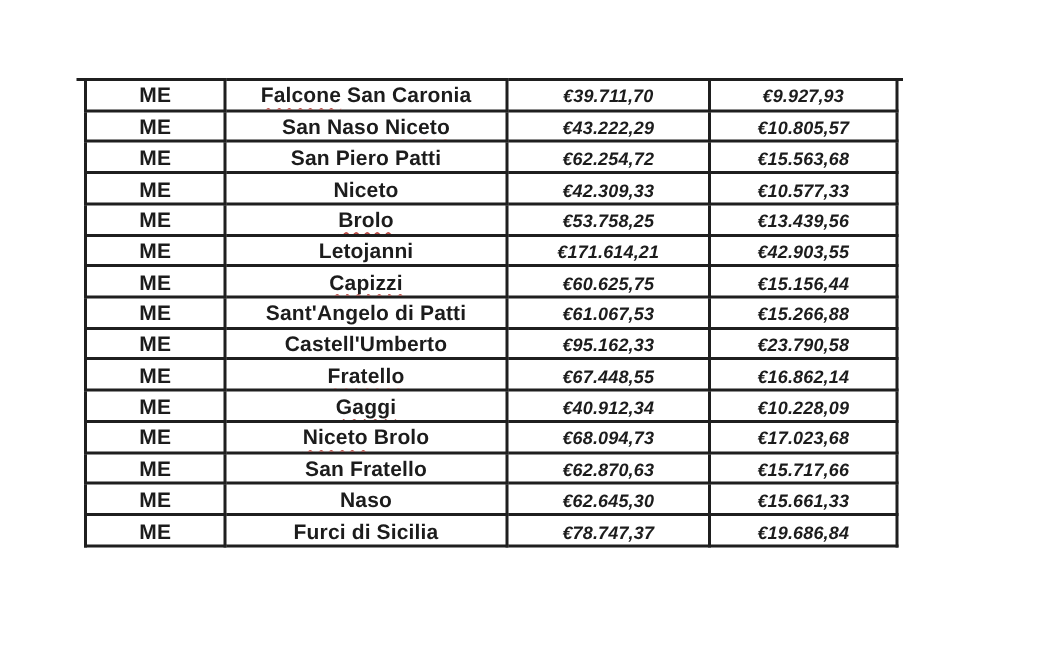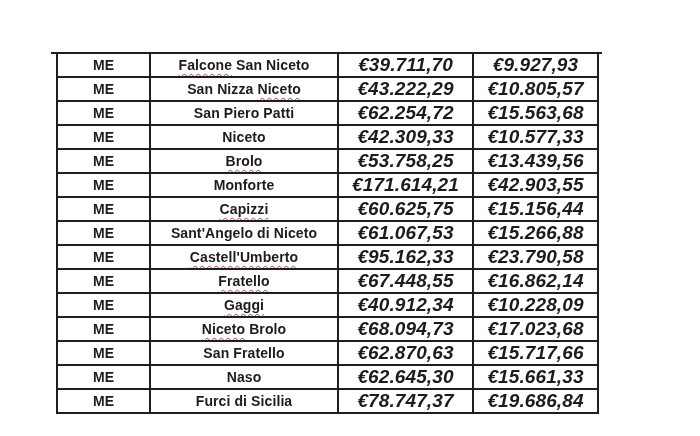--- a/index.html
+++ b/index.html
@@ -66,21 +66,21 @@
     bottom: -2px;
     width: 5px;
     height: 2px;
     background: var(--border, #1f1f1f);
   }
   table.muni td:first-child::before { left: -5px; }
   table.muni td:last-child::after   { right: -5px; }
 
   .amount {
     font-style: italic;
-    font-size: 19px;
+    font-size: 12px;
   }
   .misspelled {
     text-decoration-line: underline;
     text-decoration-style: wavy;
     text-decoration-color: var(--squiggle, #b8433c);
     text-decoration-thickness: 1px;
     text-underline-offset: 3px;
   }
 </style>
 </head>
@@ -91,27 +91,27 @@
     <table class="muni">
       <colgroup>
         <col style="width:93px">
         <col style="width:188px">
         <col style="width:135px">
         <col style="width:125px">
       </colgroup>
       <tbody>
           <tr>
             <td><span>ME</span></td>
-            <td><span class="misspelled">Falcone</span><span> San Niceto</span></td>
+            <td><span class="misspelled">Falcone</span><span> San Caronia</span></td>
             <td><span class="amount">€39.711,70</span></td>
             <td><span class="amount">€9.927,93</span></td>
           </tr>
           <tr>
             <td><span>ME</span></td>
-            <td><span>San Nizza </span><span class="misspelled">Niceto</span></td>
+            <td><span>San Naso </span><span class="misspelled">Niceto</span></td>
             <td><span class="amount">€43.222,29</span></td>
             <td><span class="amount">€10.805,57</span></td>
           </tr>
           <tr>
             <td><span>ME</span></td>
             <td><span>San Piero Patti</span></td>
             <td><span class="amount">€62.254,72</span></td>
             <td><span class="amount">€15.563,68</span></td>
           </tr>
           <tr>
@@ -121,33 +121,33 @@
             <td><span class="amount">€10.577,33</span></td>
           </tr>
           <tr>
             <td><span>ME</span></td>
             <td><span class="misspelled">Brolo</span></td>
             <td><span class="amount">€53.758,25</span></td>
             <td><span class="amount">€13.439,56</span></td>
           </tr>
           <tr>
             <td><span>ME</span></td>
-            <td><span>Monforte</span></td>
+            <td><span>Letojanni</span></td>
             <td><span class="amount">€171.614,21</span></td>
             <td><span class="amount">€42.903,55</span></td>
           </tr>
           <tr>
             <td><span>ME</span></td>
             <td><span class="misspelled">Capizzi</span></td>
             <td><span class="amount">€60.625,75</span></td>
             <td><span class="amount">€15.156,44</span></td>
           </tr>
           <tr>
             <td><span>ME</span></td>
-            <td><span>Sant'Angelo di Niceto</span></td>
+            <td><span>Sant'Angelo di Patti</span></td>
             <td><span class="amount">€61.067,53</span></td>
             <td><span class="amount">€15.266,88</span></td>
           </tr>
           <tr>
             <td><span>ME</span></td>
             <td><span class="misspelled">Castell'Umberto</span></td>
             <td><span class="amount">€95.162,33</span></td>
             <td><span class="amount">€23.790,58</span></td>
           </tr>
           <tr>

